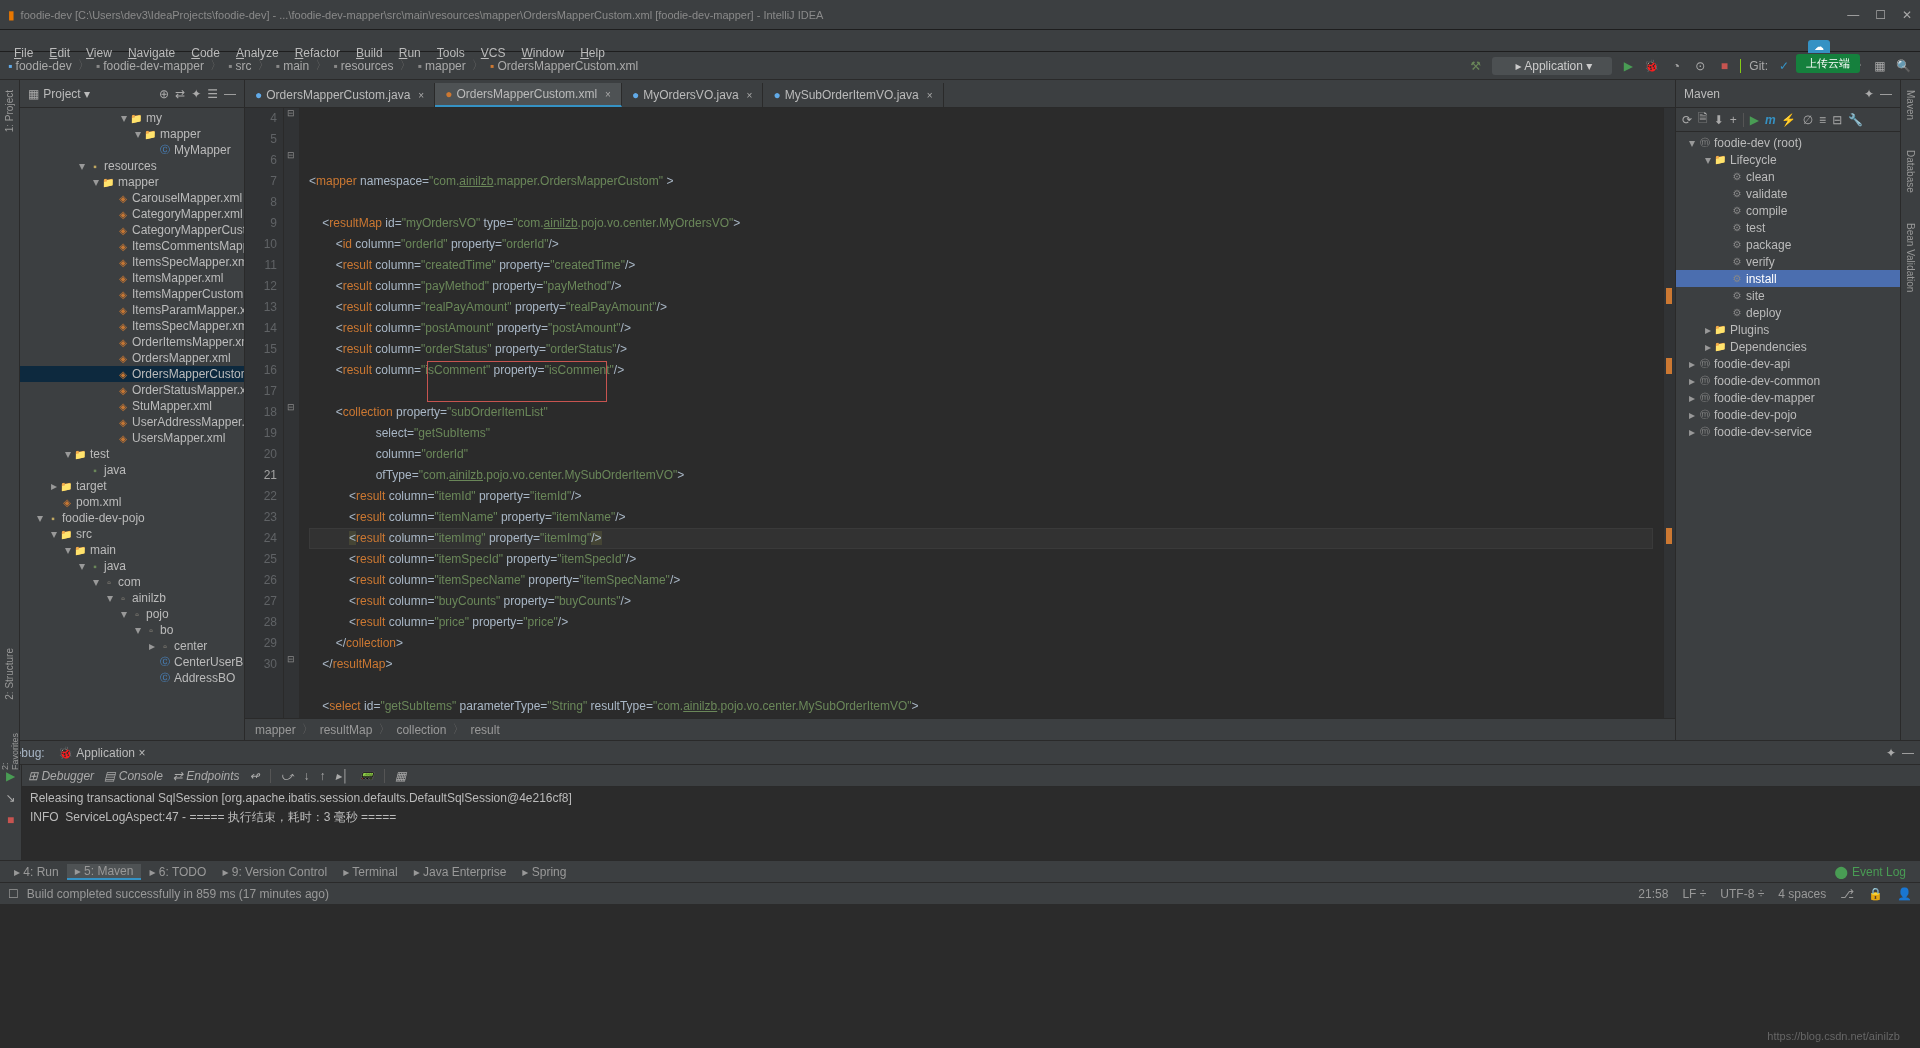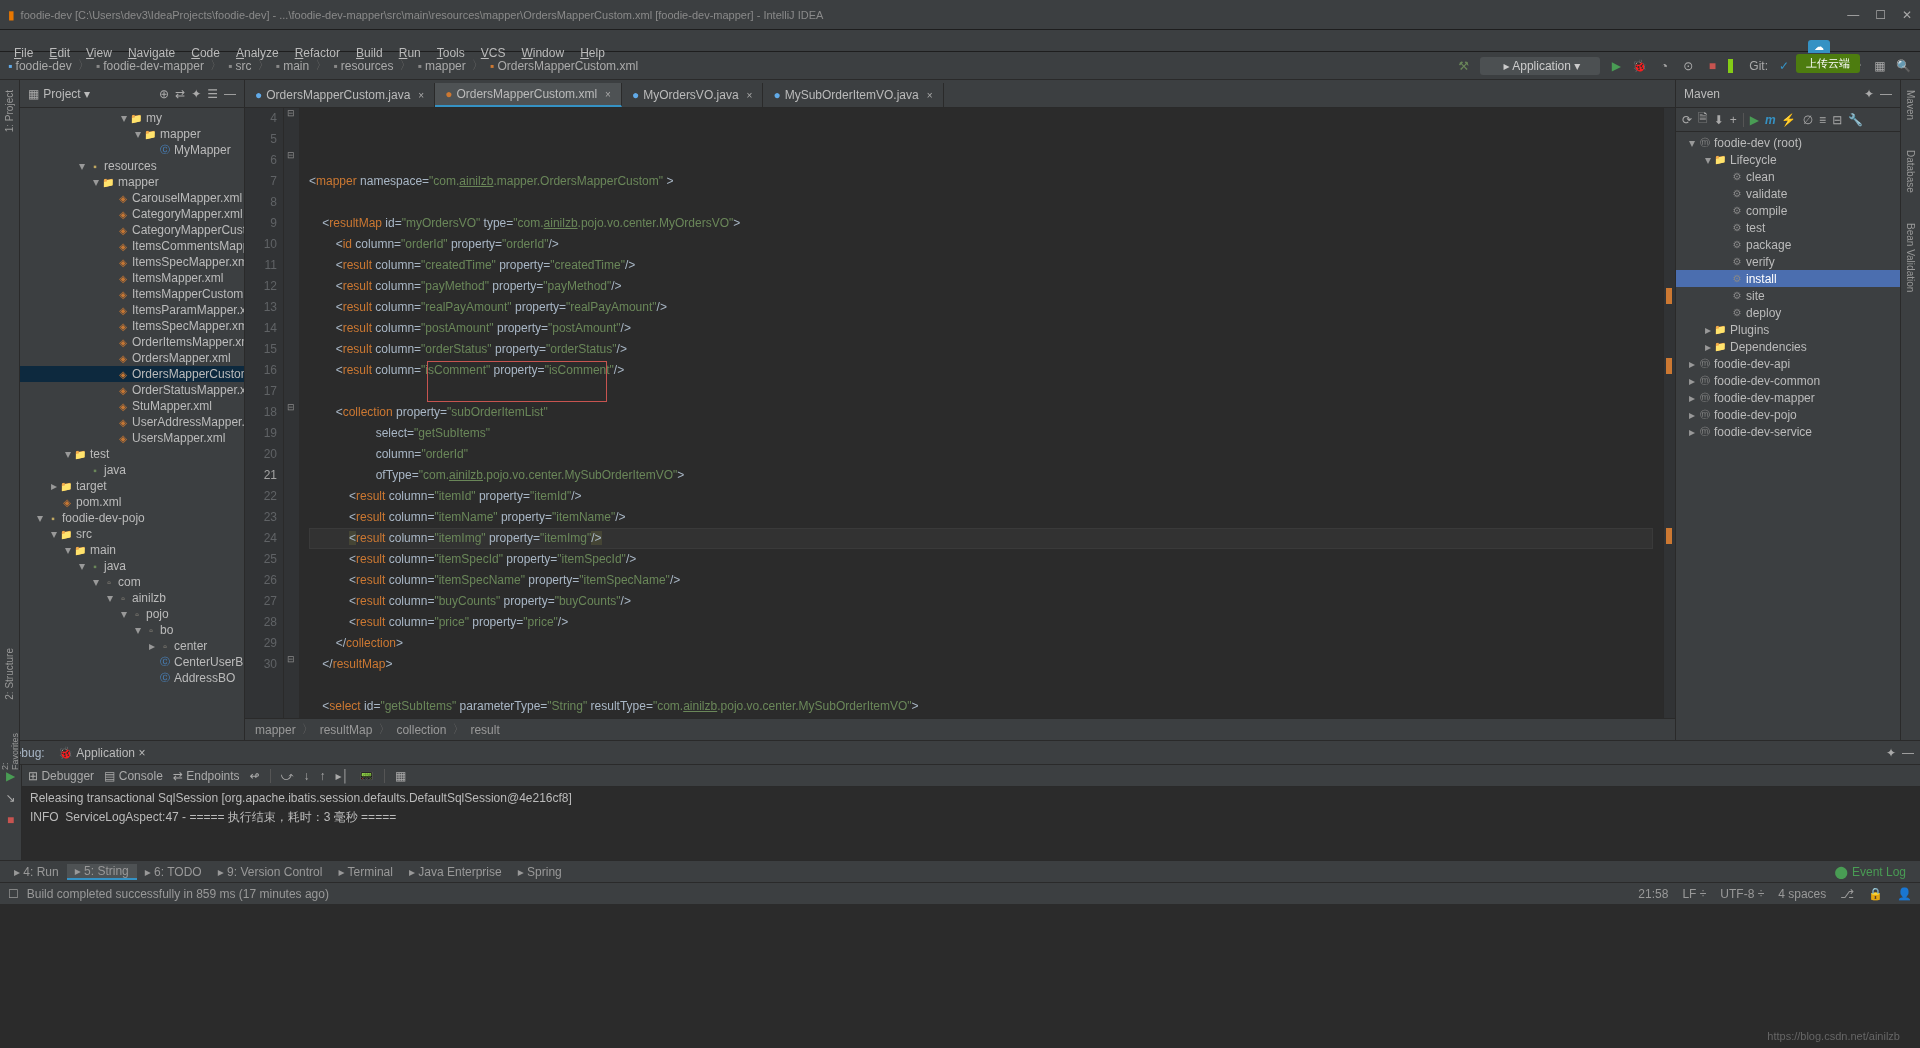--- a/index.html
+++ b/index.html
@@ -13,21 +13,21 @@
 .navbar { background: #3c3f41; height: 28px; display: flex; align-items: center; padding: 0 8px; border-bottom: 1px solid #2a2a2a; }
 .crumb { display: flex; align-items: center; gap: 4px; color: #aaa; }
 .crumb .sep { color: #666; margin: 0 2px; }
 .crumb-icon { color: #61aae8; }
 .crumb-icon.orange { color: #cc7832; }
 .nav-right { margin-left: auto; display: flex; align-items: center; gap: 8px; }
 .combo { background: #4c5052; padding: 2px 20px 2px 24px; border-radius: 3px; color: #ccc; position: relative; }
 .toolbar-icon { width: 16px; height: 16px; display: inline-flex; align-items: center; justify-content: center; color: #aaa; }
 .play { color: #499c54; }
 .bug { color: #499c54; }
-.cloud-btn { background: #4d7c0f; color: #fff; padding: 2px 10px; border-radius: 3px; position: absolute; right: 60px; top: 54px; font-size: 11px; }
+.cloud-btn { background: #15803d; color: #fff; padding: 2px 10px; border-radius: 3px; position: absolute; right: 60px; top: 54px; font-size: 11px; }
 .cloud-icon { background:#3592c4; color:#fff; padding:1px 6px; border-radius:3px 3px 0 0; position:absolute; right:90px; top:40px; font-size:10px; }
 .main { display: flex; height: 660px; }
 .sidebar-left { width: 20px; background: #3c3f41; border-right: 1px solid #2a2a2a; display:flex; flex-direction:column; align-items:center; gap:20px; padding-top:10px; }
 .sidebar-left span { writing-mode: vertical-rl; transform: rotate(180deg); color:#999; font-size:10px; }
 .sidebar-right { width: 20px; background: #3c3f41; border-left: 1px solid #2a2a2a; display:flex; flex-direction:column; align-items:center; gap:30px; padding-top:10px; }
 .sidebar-right span { writing-mode: vertical-rl; color:#999; font-size:10px; }
 .project-panel { width: 225px; background: #3c3f41; border-right: 1px solid #2a2a2a; display: flex; flex-direction: column; }
 .panel-header { height: 28px; display: flex; align-items: center; padding: 0 8px; border-bottom: 1px solid #2a2a2a; }
 .panel-title { color: #bbb; flex: 1; }
 .panel-icons { display: flex; gap: 6px; color: #aaa; font-size:11px; }
@@ -63,21 +63,21 @@
 .breadcrumb-bar { height: 22px; background: #3c3f41; display: flex; align-items: center; padding: 0 10px; border-top: 1px solid #2a2a2a; color: #999; gap: 6px; }
 .maven-panel { width: 225px; background: #3c3f41; border-left: 1px solid #2a2a2a; display: flex; flex-direction: column; }
 .maven-tools { height: 24px; display: flex; align-items: center; gap: 6px; padding: 0 6px; border-bottom: 1px solid #2a2a2a; color: #aaa; }
 .m-tree { padding: 2px 0; }
 .m-tree .tree-item { height: 17px; }
 .m-tree .selected { background: #4b6eaf; color:#fff; }
 .m-tree .gear { color: #888; }
 .debug-panel { background: #3c3f41; border-top: 1px solid #2a2a2a; height: 120px; display: flex; flex-direction: column; }
 .debug-tabs { height: 24px; display: flex; align-items: center; padding: 0 6px; border-bottom: 1px solid #2a2a2a; }
 .debug-tabs .dtab { padding: 2px 8px; color: #bbb; }
-.debug-tools { height: 22px; display: flex; align-items: center; gap: 10px; padding: 0 6px; border-bottom: 1px solid #2a2a2a; color: #aaa; font-size:11px; }
+.debug-tools { height: 22px; display: flex; align-items: center; gap: 10px; padding: 0 6px; border-bottom: 1px solid #2a2a2a; color: #aaa; font-size:11px;font-style:italic; }
 .debug-side { width: 22px; background:#3c3f41; display:flex; flex-direction:column; align-items:center; gap:8px; padding-top:4px; color:#aaa; font-size:12px; border-right:1px solid #2a2a2a; }
 .console { flex: 1; background: #2b2b2b; font-family: Consolas, monospace; padding: 2px 8px; color: #bbb; line-height: 19px; white-space: pre; overflow:hidden; }
 .statusbar { height: 22px; background: #3c3f41; border-top: 1px solid #2a2a2a; display: flex; align-items: center; padding: 0 6px; color: #999; font-size:11px; }
 .statusbar .sitem { padding: 0 8px; display: flex; align-items: center; gap: 4px; }
 .statusbar .sitem.active { background: #4e5254; border-bottom: 2px solid #3592c4; }
 .status2 { height: 22px; background: #3c3f41; border-top: 1px solid #2a2a2a; display: flex; align-items: center; padding: 0 8px; color: #999; font-size:11px; }
 .status2 .left { flex: 1; }
 .status2 .right { display: flex; gap: 14px; align-items: flex-end; }
 .eventlog { color: #499c54; }
 .watermark { position: absolute; right: 20px; bottom: 6px; color: #666; font-size: 11px; }
@@ -129,21 +129,21 @@
       <span><span class="crumb-icon orange">▪</span> OrdersMapperCustom.xml</span>
     </div>
   <div class="nav-right">
     <span class="toolbar-icon" style="color:#6a8759;">⚒</span>
     <span class="combo">▸ <span>Application</span> ▾</span>
     <span class="toolbar-icon play">▶</span>
     <span class="toolbar-icon bug">🐞</span>
     <span class="toolbar-icon">◔</span>
     <span class="toolbar-icon">⊙</span>
     <span class="toolbar-icon" style="color:#c75450;">■</span>
-    <span style="color:#aaa; border-left:5px solid #84cc16; padding-left:16px;">Git: </span>
+    <span style="color:#aaa; border-left:1px solid #84cc16; padding-left:8px;">Git: </span>
     <span class="toolbar-icon" style="color:#3592c4;">✓</span>
     <span class="toolbar-icon">↗</span>
     <span class="toolbar-icon">⟲</span>
     <span class="toolbar-icon">↶</span>
     <span class="toolbar-icon">▦</span>
     <span class="toolbar-icon">🔍</span>
   </div>
 </div>
 <div class="cloud-icon">☁</div>
 <div class="cloud-btn">上传云端</div>
@@ -623,21 +623,21 @@
         <span style="border-left:1px solid #555;height:14px;"></span>
         <span>▦</span>
       </div>
       <div class="console" id="console"><div>Releasing transactional SqlSession [org.apache.ibatis.session.defaults.DefaultSqlSession@4e216cf8]</div><div>INFO  ServiceLogAspect:47 - ===== 执行结束，耗时：3 毫秒 =====</div></div>
     </div>
   </div>
 </div>
 
 <div class="statusbar" id="sbar">
   <span class="sitem">▸ 4: Run</span>
-    <span class="sitem active">▸ 5: String</span>
+    <span class="sitem active">▸ 5: Maven</span>
     <span class="sitem">▸ 6: TODO</span>
     <span class="sitem">▸ 9: Version Control</span>
     <span class="sitem">▸ Terminal</span>
     <span class="sitem">▸ Java Enterprise</span>
     <span class="sitem">▸ Spring</span>
     <span style="flex:1"></span>
   <span class="sitem eventlog">⬤ <span>Event Log</span></span>
 </div>
 
 <div class="status2">

